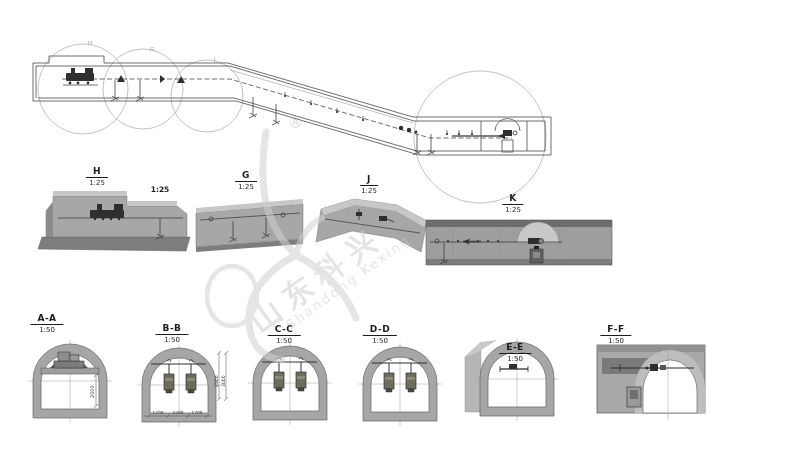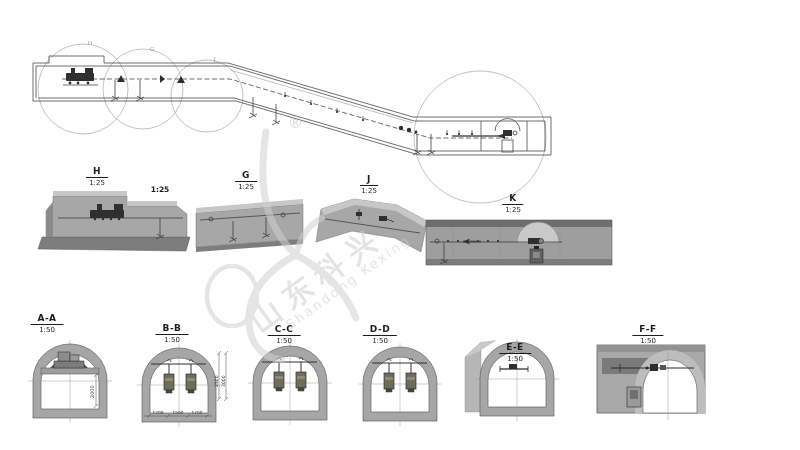--- a/index.html
+++ b/index.html
@@ -306,21 +306,21 @@
     <div class="scale">1:50</div>
   </div>
   <div class="seclabel" style="left:380px;top:325px">
     <div class="id">D-D</div>
     <div class="scale">1:50</div>
   </div>
   <div class="seclabel" style="left:515px;top:343px">
     <div class="id">E-E</div>
     <div class="scale">1:50</div>
   </div>
-  <div class="seclabel" style="left:648px;top:325px">
+  <div class="seclabel" style="left:616px;top:325px">
     <div class="id">F-F</div>
     <div class="scale">1:50</div>
   </div>
 
   <div id="watermark">
     <svg width="800" height="450" viewBox="0 0 800 450">
       <g stroke="#d0d0d0" fill="none" stroke-linecap="round">
         <path d="M266,132 C258,185 264,225 296,255" stroke-width="7"></path>
         <path d="M296,255 C270,268 247,292 249,322 C250,345 263,358 282,360" stroke-width="7"></path>
         <path d="M296,255 C322,268 345,290 356,318" stroke-width="7"></path>

